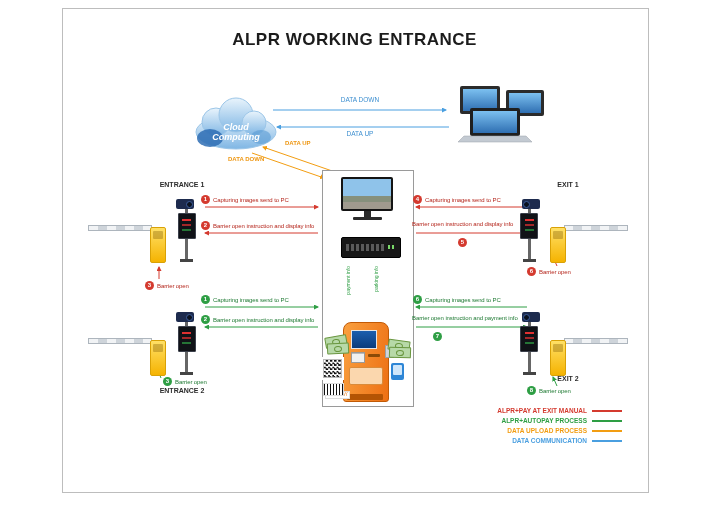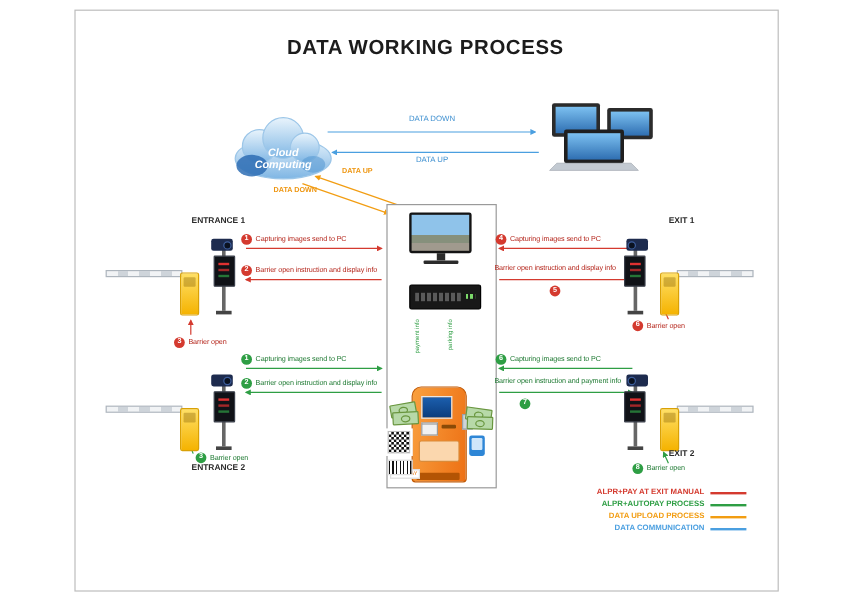--- a/index.html
+++ b/index.html
@@ -73,21 +73,21 @@
   .legend-label{font-size:6.5px;font-weight:bold;}
   .legend-line{width:30px;height:2px;flex:0 0 30px;}
   svg.overlay{position:absolute;left:0;top:0;pointer-events:none;}
 </style>
 </head>
 <body>
 
 <div id="stage">
 
   <div class="frame"></div>
-  <div class="title">DATA WORKING PROCESS</div>
+  <div class="title">ALPR WORKING ENTRANCE</div>
 
   <svg class="overlay" style="left:188px;top:92px;pointer-events:none;" width="92" height="64">
     <defs>
       <linearGradient id="cg" x1="0" y1="0" x2="0" y2="1">
         <stop offset="0" stop-color="#e9f4fc"></stop>
           <stop offset="1" stop-color="#7fb6e4"></stop>
       </linearGradient>
     </defs>
     <ellipse cx="48" cy="40" rx="40" ry="17" fill="url(#cg)" stroke="#9cc6e8"></ellipse>
     <circle cx="28" cy="30" r="14" fill="url(#cg)" stroke="#9cc6e8"></circle>

